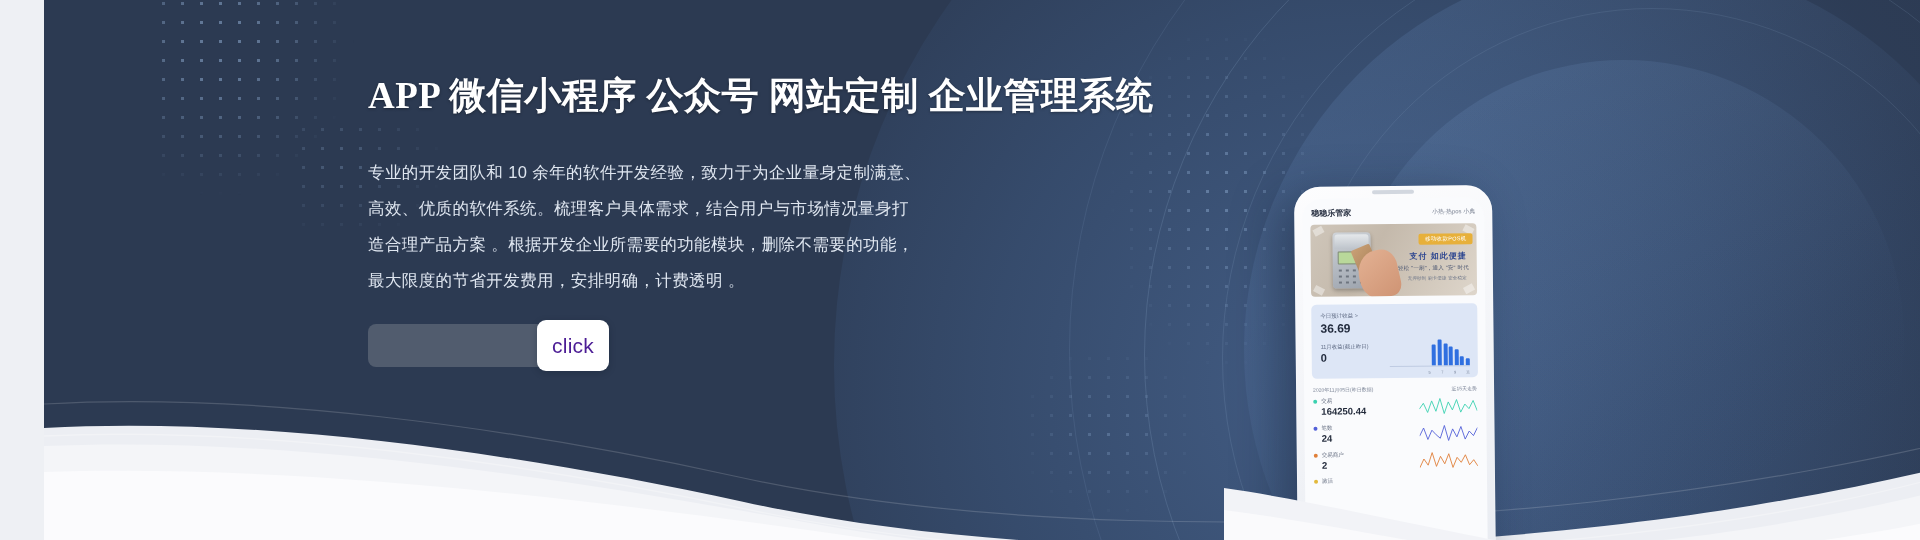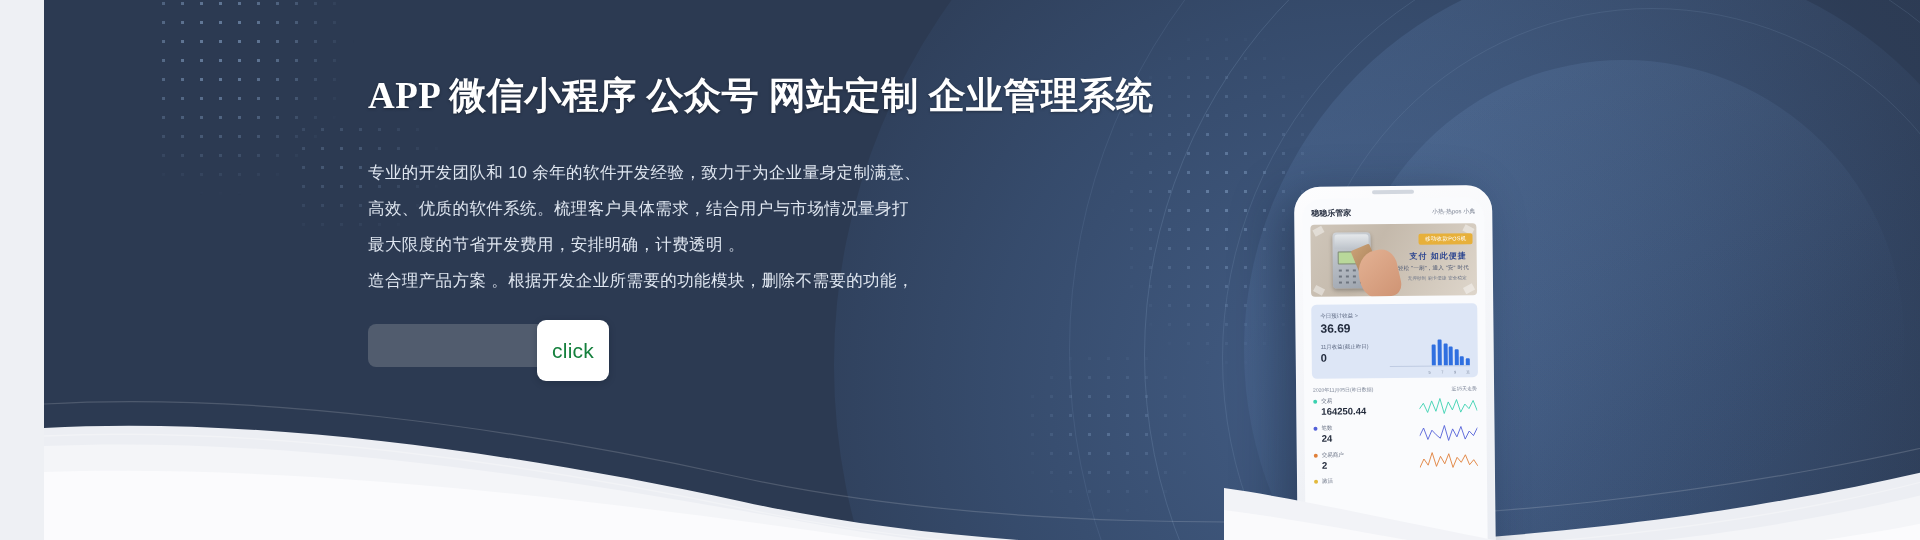--- a/index.html
+++ b/index.html
@@ -99,24 +99,24 @@
     background:#515c6e;
     border:none; border-radius:8px;
     color:#e7ecf4; font-size:15px;
     padding:0 14px;
     font-family:"Liberation Sans",sans-serif;
     outline:none;
   }
   .cta-input::placeholder { color:#9aa5b6; }
   .cta-btn {
     position:absolute; left:169px; top:-4px;
-    width:72px; height:61px;
+    width:72px; height:51px;
     background:#ffffff;
     border:none; border-radius:9px;
-    color:#15803d;
+    color:#4c1d95;
     font-size:21px; letter-spacing:.2px;
     font-family:"Liberation Sans",sans-serif;
     cursor:pointer;
     box-shadow:0 2px 7px rgba(10,18,34,.22);
   }
 
   
   .phone {
     position:absolute; left:1252px; top:186px;
     width:198px; height:390px;
@@ -272,22 +272,22 @@
     <path d="M0,164 C205,152 462,186 690,236 C918,286 1230,296 1548,262 C1712,244 1848,216 1920,198" fill="none" stroke="rgba(255,255,255,.16)" stroke-width="1.2"></path>
   </svg>
 
   <div class="copy">
 
     <div class="headline">APP 微信小程序 公众号 网站定制 企业管理系统</div>
 
     <div class="para">
       <p>专业的开发团队和  10  余年的软件开发经验，致力于为企业量身定制满意、</p>
       <p>高效、优质的软件系统。梳理客户具体需求，结合用户与市场情况量身打</p>
+      <p>造合理产品方案 。根据开发企业所需要的功能模块，删除不需要的功能，</p>
       <p>最大限度的节省开发费用，安排明确，计费透明 。</p>
-      <p>造合理产品方案 。根据开发企业所需要的功能模块，删除不需要的功能，</p>
     </div>
 
     <div class="cta">
       <input class="cta-input" type="text" placeholder="" style="">
       <button class="cta-btn">click</button>
     </div>
   </div>
 
   <div class="phone">
     <div class="phone-notch"></div>

